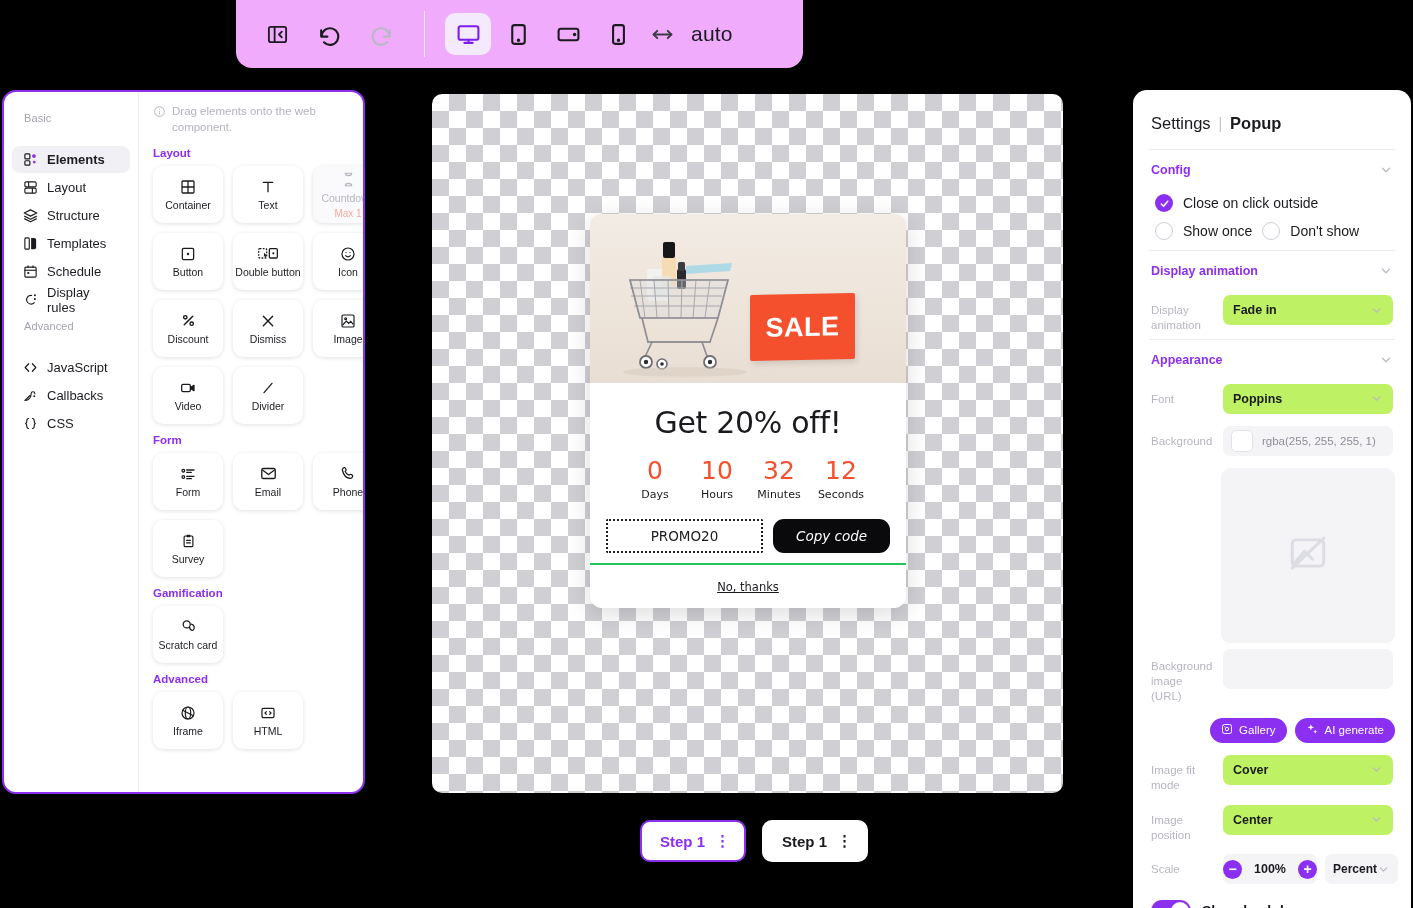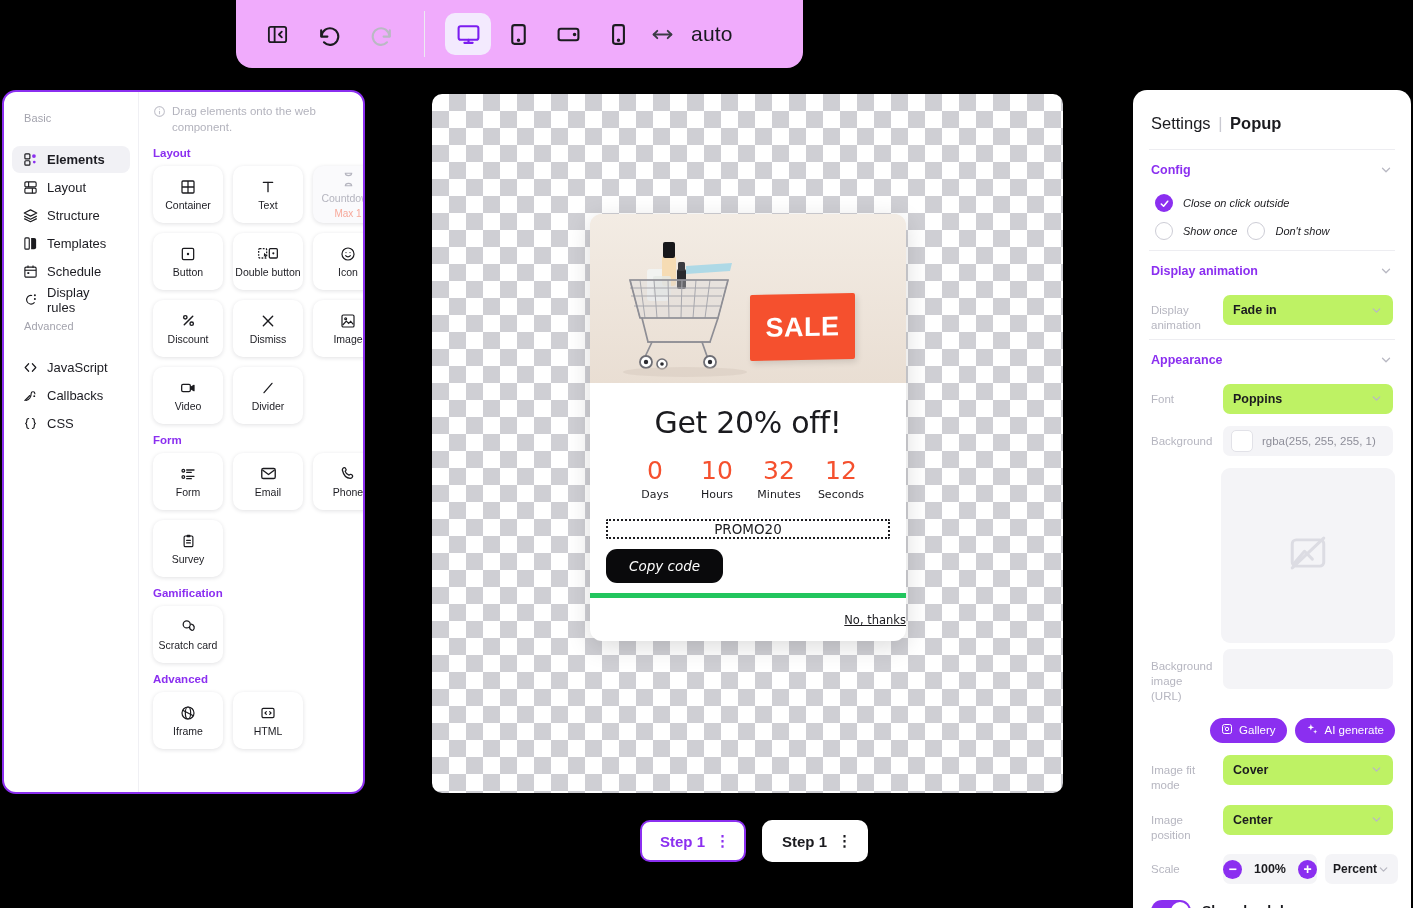--- a/index.html
+++ b/index.html
@@ -93,32 +93,32 @@
   .sale-card span {
     color: #fff; font-weight: bold; font-size: 27px; letter-spacing: .5px;
     font-family: "Liberation Sans", sans-serif;
   }
   .popup-body { padding: 22px 16px 10px 16px; text-align: center; }
   .popup-title { font-size: 30px; color: #1b1b1f; letter-spacing: -.3px; margin-bottom: 18px; }
   .countdown { display: flex; justify-content: center; gap: 0; margin-bottom: 18px; }
   .cd-unit { width: 62px; }
   .cd-num { font-size: 25px; color: #f5502e; line-height: 1.05; }
   .cd-lbl { font-size: 11px; color: #1b1b1f; margin-top: 4px; }
-  .promo-row { display: flex; gap: 10px; flex-direction: column; }
+  .promo-row { display: flex; gap: 10px; }
   .promo-code {
     flex: 1; height: 34px; border: 2px dotted #1b1b1f; border-radius: 2px;
     display: flex; align-items: center; justify-content: center;
     font-size: 13.5px; color: #1b1b1f;
   }
   .copy-btn {
     width: 117px; height: 34px; background: #0a0a0c; color: #fff;
     display: flex; align-items: center; justify-content: center;
     font-size: 13.5px; border: none; cursor: pointer; border-radius: 11px; font-style: italic;
   }
-  .popup-foot { border-top: 5px solid #22c55e; padding: 11px 0 13px 0; text-align: right; }
+  .popup-foot { border-top: 2px solid #22c55e; padding: 11px 0 13px 0; text-align: center; }
   .popup-foot a { font-size: 11.5px; color: #1b1b1f; text-decoration: underline; cursor: pointer; }
 
   
   .steps { position: absolute; left: 640px; top: 820px; display: flex; gap: 16px; }
   .step-tab {
     height: 42px; padding: 0 14px 0 18px; background: #fff; border-radius: 10px;
     display: flex; align-items: center; gap: 10px; cursor: pointer;
     border: 2px solid transparent; box-shadow: 0 2px 8px rgba(0,0,0,.10);
     font-size: 15px; color: #1b1b1f; font-weight: bold;
   }
@@ -141,21 +141,21 @@
   }
   .rp-sec-title { font-size: 12.5px; color: #8b2ff0; font-weight: bold; }
   .chev { color: #b9b9c3; display: flex; align-items: center; }
 
   .rp-check { display: flex; align-items: center; gap: 10px; padding: 6px 2px 6px 6px; cursor: pointer; }
   .cb {
     width: 18px; height: 18px; border-radius: 50%; background: #8b2ff0;
     display: flex; align-items: center; justify-content: center; flex: 0 0 18px;
   }
   .rb { width: 18px; height: 18px; border-radius: 50%; border: 1.6px solid #cdcdd6; flex: 0 0 18px; }
-  .rp-check span { font-size: 11px; color: #1b1b1f; font-style: italic; }
+  .rp-check span { font-size: 14px; color: #1b1b1f; }
   .rp-radios { display: flex; gap: 10px; padding: 4px 2px 10px 6px; }
 
   .rp-row { display: flex; align-items: flex-start; gap: 8px; padding: 6px 2px; }
   .rp-lbl { width: 64px; flex: 0 0 64px; font-size: 11.5px; color: #b6b6c0; line-height: 1.3; padding-top: 8px; }
   .rp-field { flex: 1; }
   .rp-select {
     height: 30px; background: #bef264; border-radius: 7px; padding: 0 10px;
     display: flex; align-items: center; justify-content: space-between;
     font-size: 12.5px; color: #1b1b1f; font-weight: bold; cursor: pointer;
   }

